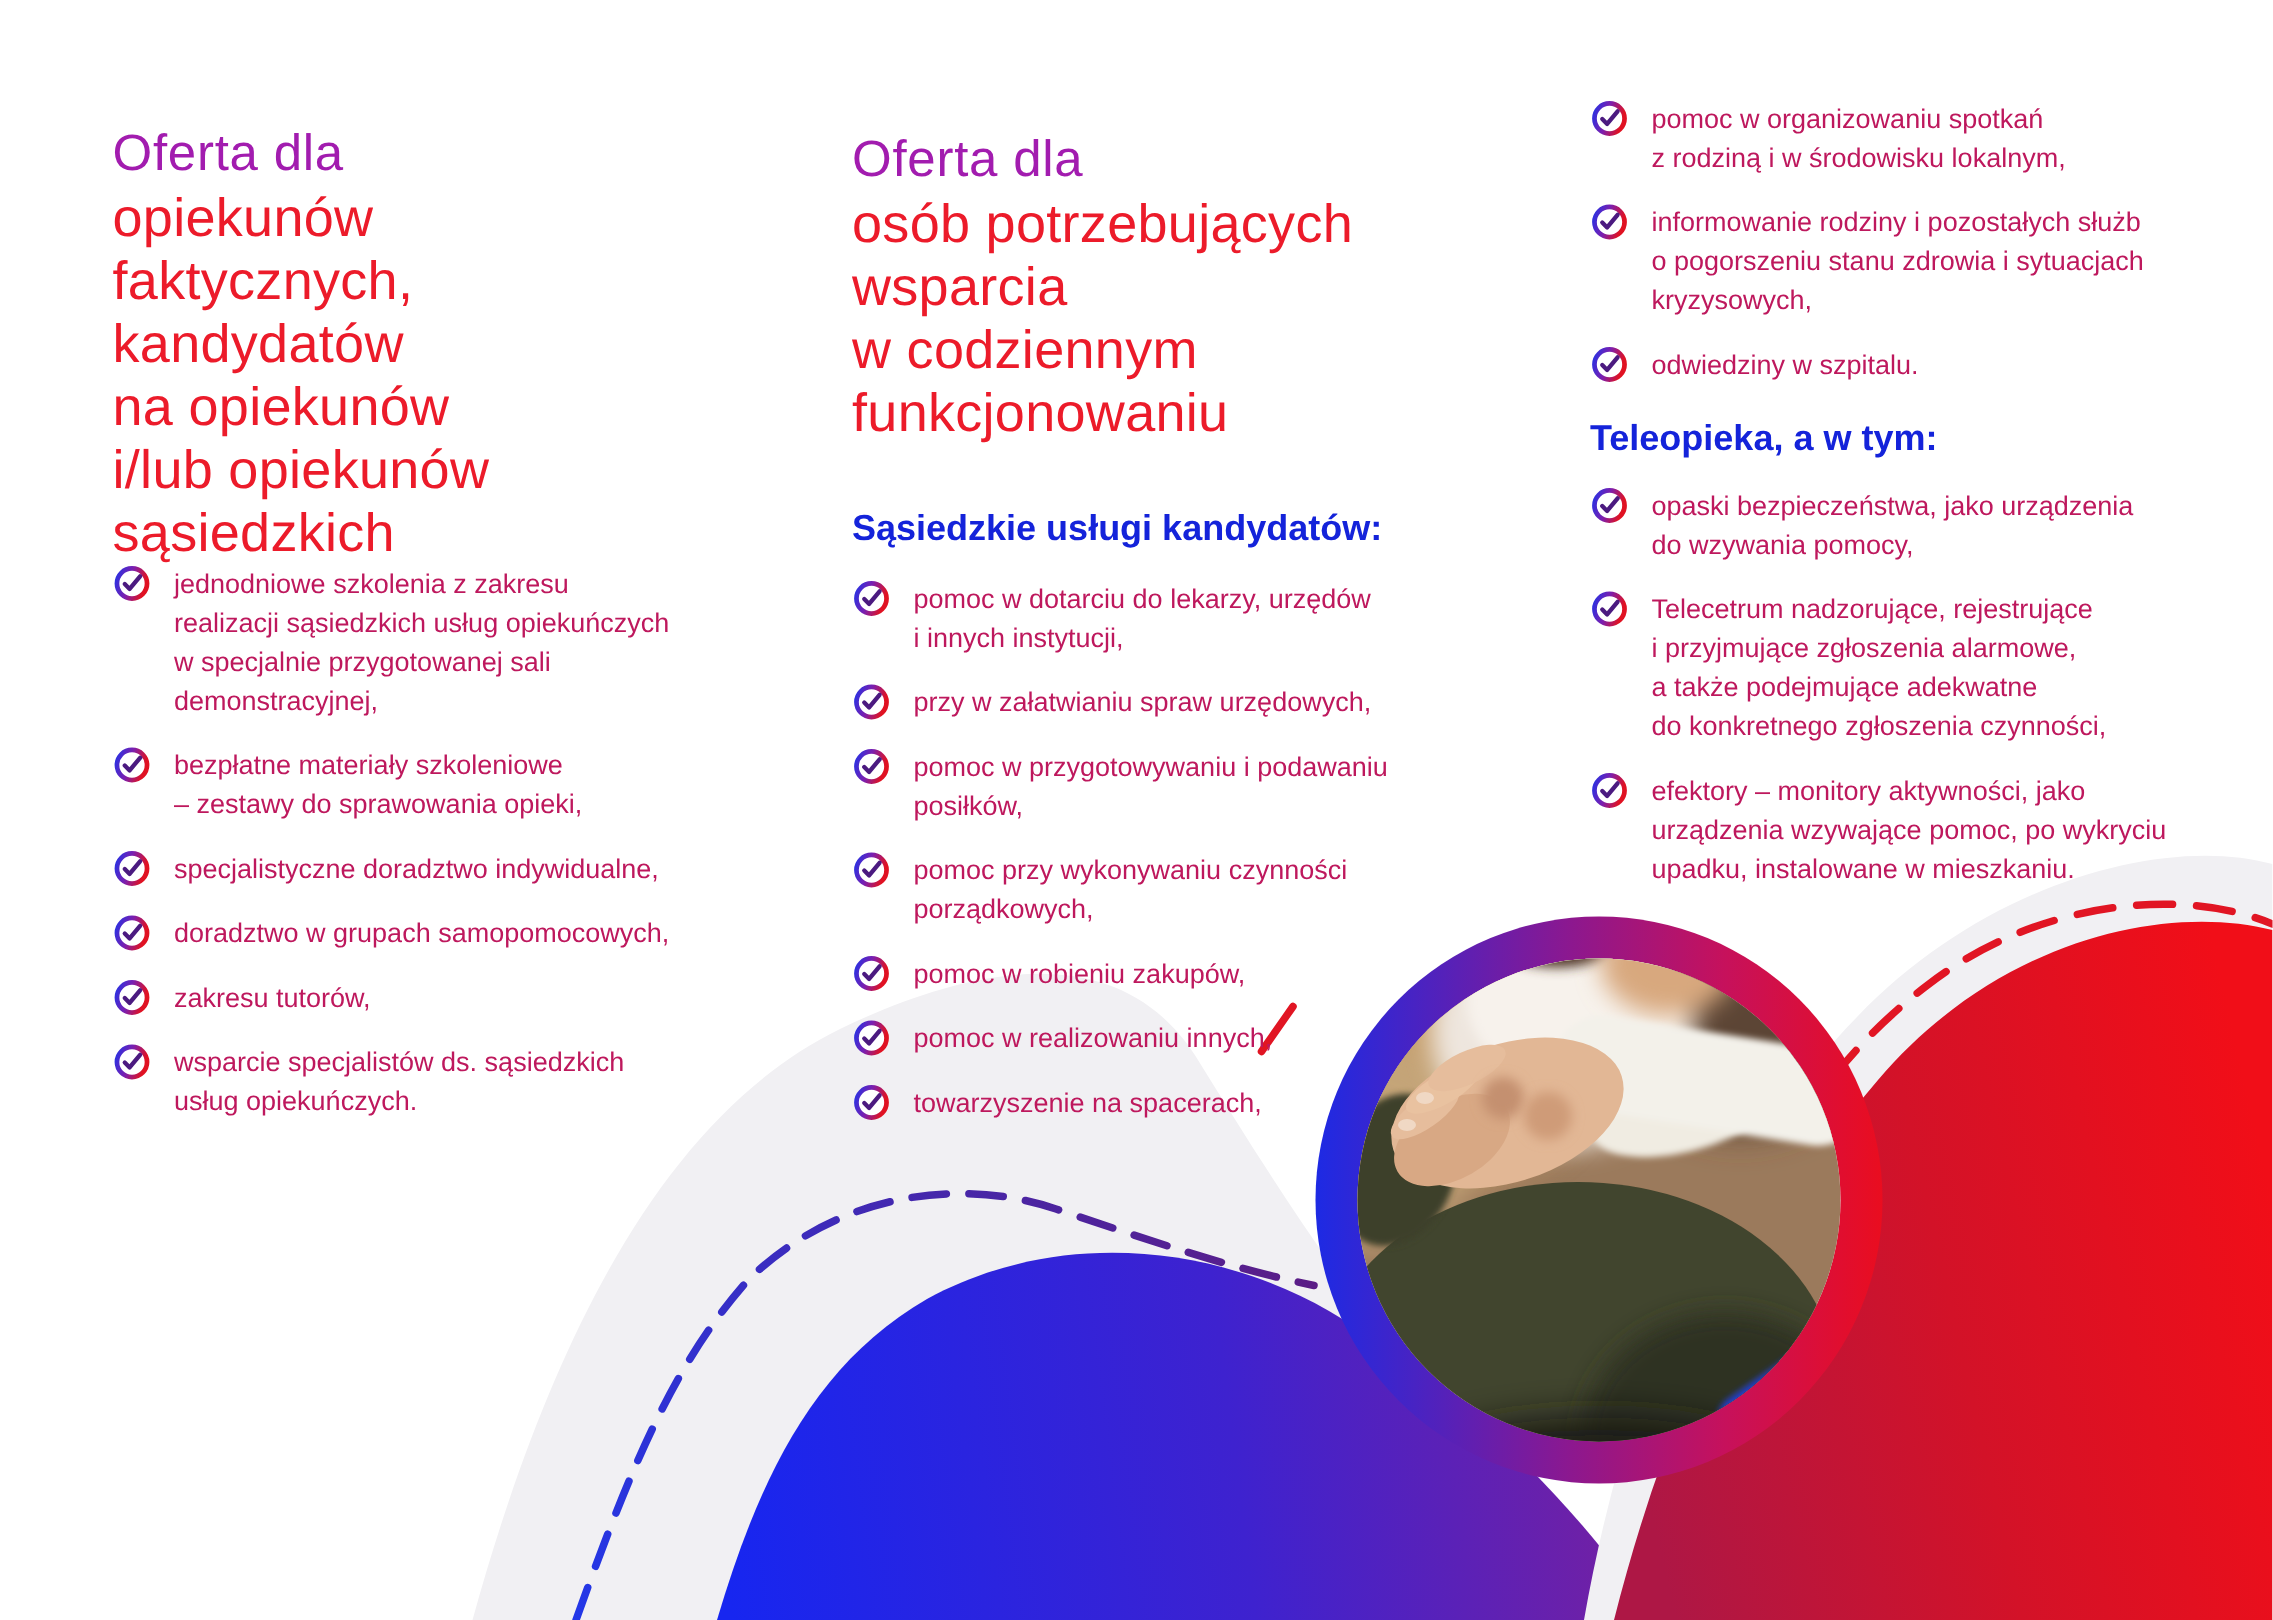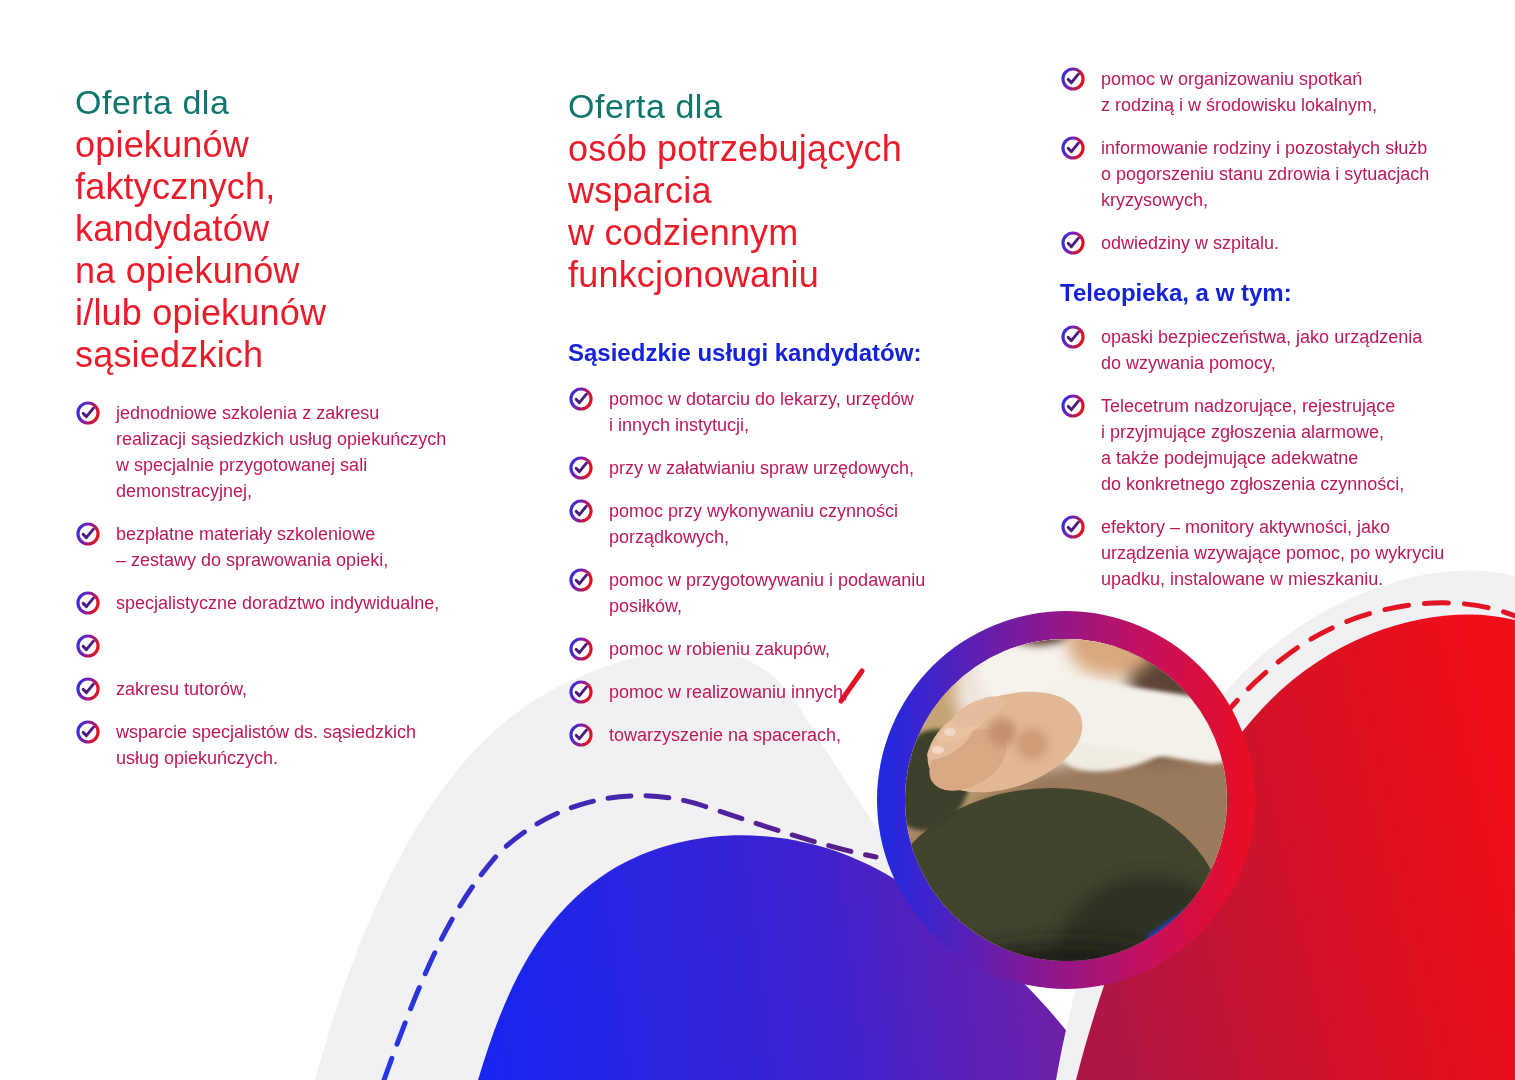--- a/index.html
+++ b/index.html
@@ -7,34 +7,34 @@
     width:1515px;height:1080px;position:relative;overflow:hidden;
     background:#ffffff;font-family:"Liberation Sans",sans-serif;
   }
   .decor{position:absolute;left:0;top:0;z-index:0;}
   .panel{position:absolute;z-index:2;}
   #panel-1{left:75px;top:80px;width:480px;}
   #panel-2{left:568px;top:84px;width:460px;}
   #panel-3{left:1060px;top:66px;width:470px;}
   .h-light{
     font-size:34px;line-height:44px;font-weight:300;
-    color:#0f766e;letter-spacing:.5px;
+    color:#a21caf;letter-spacing:.5px;
   }
   .h-bold{
     font-size:36px;line-height:42px;font-weight:400;
     color:#ec1b2a;white-space:pre-line;letter-spacing:.2px;
   }
   .subhead{
     font-size:24px;line-height:30px;font-weight:700;
     color:#1423da;
   }
   #panel-2 .subhead{margin-top:42px;}
   #panel-3 .subhead{margin-top:22px;}
   ul.bullets{list-style:none;margin:0;padding:0;}
-  #panel-1 ul.bullets{margin-top:24px;}
+  #panel-1 ul.bullets{}
   #panel-2 ul.bullets{margin-top:18px;}
   #panel-3 ul.bullets{margin-top:16px;}
   .bullet{display:flex;gap:15px;margin-bottom:17px;align-items:flex-start;}
   .ck{width:26px;height:26px;flex:none;margin-top:0;}
   .txt{
     font-size:18px;line-height:26px;color:#be185d;
     white-space:pre-line;
   }
 </style>
 </head>
@@ -177,20 +177,21 @@
     <li class="bullet">
       <svg class="ck" viewBox="0 0 28 28">
           <use href="#ck-sym"></use>
         </svg>
       <span class="txt">specjalistyczne doradztwo indywidualne,</span>
       </li>
     <li class="bullet">
       <svg class="ck" viewBox="0 0 28 28">
           <use href="#ck-sym"></use>
         </svg>
+      <span class="txt">doradztwo w grupach samopomocowych,</span>
       </li>
     <li class="bullet">
       <svg class="ck" viewBox="0 0 28 28">
           <use href="#ck-sym"></use>
         </svg>
       <span class="txt">zakresu tutorów,</span>
       </li>
     <li class="bullet">
       <svg class="ck" viewBox="0 0 28 28">
           <use href="#ck-sym"></use>
@@ -219,29 +220,29 @@
     <li class="bullet">
       <svg class="ck" viewBox="0 0 28 28">
           <use href="#ck-sym"></use>
         </svg>
       <span class="txt">przy w załatwianiu spraw urzędowych,</span>
       </li>
     <li class="bullet">
       <svg class="ck" viewBox="0 0 28 28">
           <use href="#ck-sym"></use>
         </svg>
+      <span class="txt">pomoc w przygotowywaniu i podawaniu
+posiłków,</span>
+      </li>
+    <li class="bullet">
+      <svg class="ck" viewBox="0 0 28 28">
+          <use href="#ck-sym"></use>
+        </svg>
       <span class="txt">pomoc przy wykonywaniu czynności
 porządkowych,</span>
-      </li>
-    <li class="bullet">
-      <svg class="ck" viewBox="0 0 28 28">
-          <use href="#ck-sym"></use>
-        </svg>
-      <span class="txt">pomoc w przygotowywaniu i podawaniu
-posiłków,</span>
       </li>
     <li class="bullet">
       <svg class="ck" viewBox="0 0 28 28">
           <use href="#ck-sym"></use>
         </svg>
       <span class="txt">pomoc w robieniu zakupów,</span>
       </li>
     <li class="bullet">
       <svg class="ck" viewBox="0 0 28 28">
           <use href="#ck-sym"></use>

